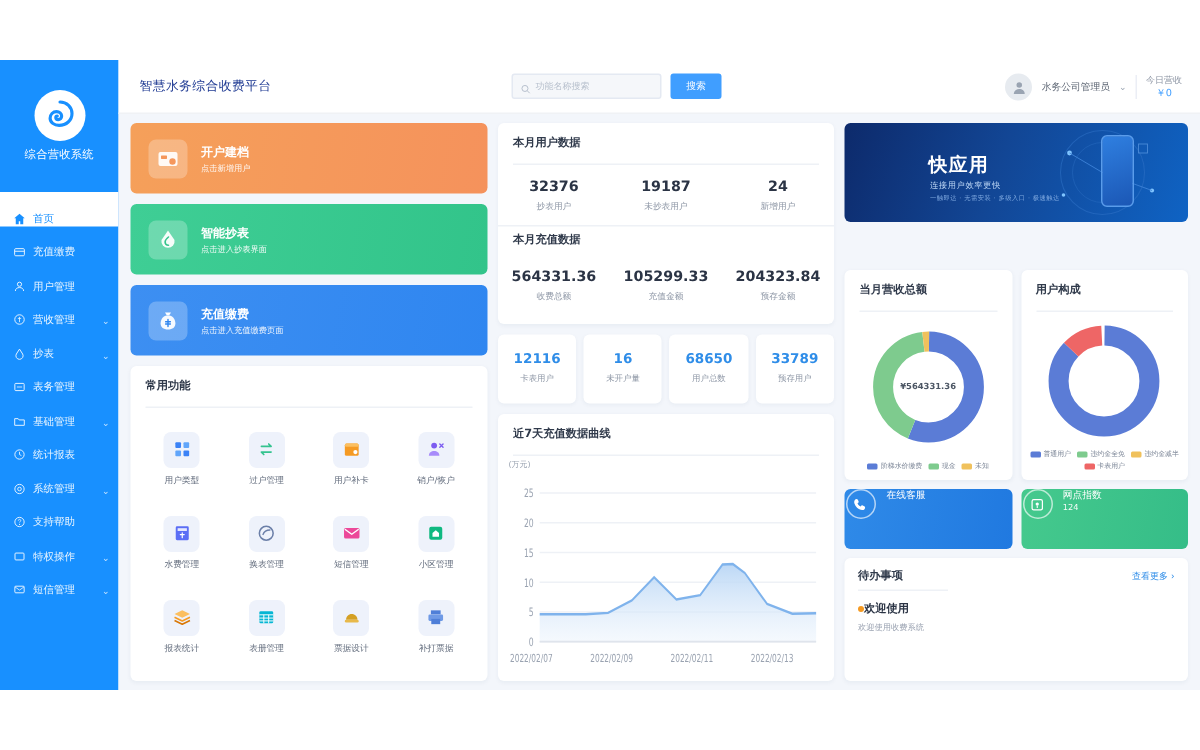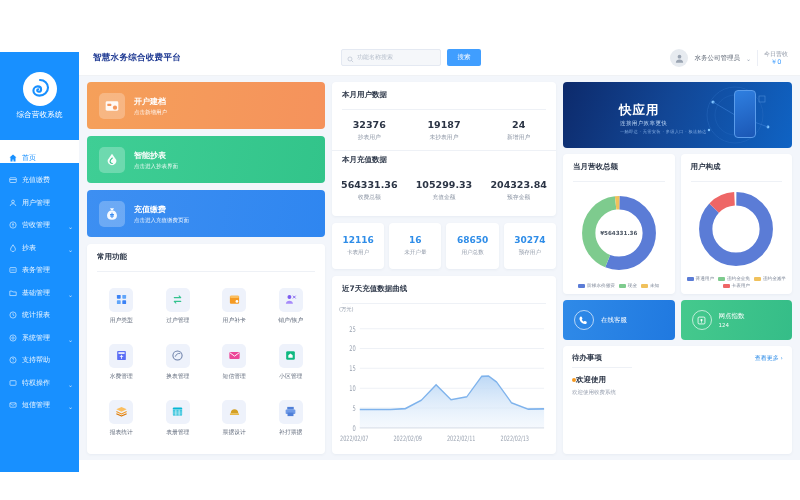--- a/index.html
+++ b/index.html
@@ -9,21 +9,21 @@
     background: #ffffff;
     overflow: hidden;
   }
   #app {
     position: relative;
     width: 800px; height: 500px;
     background: #ffffff;
   }
   
   .sidebar {
-    position: absolute; left: 0; top: 52px;
+    position: absolute; left: 0; top: 40px;
     width: 79px; height: 420px;
     background: #1890ff;
     display: flex; flex-direction: column;
     overflow: hidden;
   }
   .brand {
     height: 88px;
     display: flex; flex-direction: column;
     align-items: center; justify-content: center;
     gap: 4px;
@@ -61,21 +61,21 @@
   }
   
   .topbar {
     position: absolute; left: 79px; top: 40px;
     width: 721px; height: 36px;
     background: #ffffff;
     display: flex; align-items: center;
     border-bottom: 1px solid #f0f2f5;
   }
   .app-title {
-    margin-left: 14px; font-size: 8.5px; font-weight: bold;
+    margin-left: 14px; font-size: 8.5px; font-weight: normal;
     color: #1f3a93; letter-spacing: .3px; text-align: center;
   }
   .search-wrap {
     position: absolute; left: 262px; top: 9px;
     display: flex; align-items: center;
   }
   .search-box {
     width: 100px; height: 17px;
     background: #f5f7fa; border: 1px solid #e4e9f2;
     border-radius: 2px;
@@ -221,42 +221,42 @@
   .banner-tags {
     position: absolute; left: 57px; top: 47px;
     color: #7fa9e0; font-size: 4.2px; letter-spacing: .3px;
   }
   .phone {
     position: absolute; right: 36px; top: 8px;
     width: 22px; height: 48px; border-radius: 4px;
     background: linear-gradient(160deg,#2f7fe0,#1b57b5);
     border: 1px solid #5a9ceb;
   }
-  .donut-row { display: flex; gap: 6px; height: 140px; }
+  .donut-row { display: flex; gap: 6px; height: 140px; margin-top: 26px; }
   .donut-card {
     flex: 1; background: #fff; border-radius: 4px;
     box-shadow: 0 1px 3px rgba(25,50,100,.05);
     display: flex; flex-direction: column;
   }
   .donut-wrap { flex: 1; position: relative; display: flex; align-items: center; justify-content: center; }
   .donut-center {
     position: absolute; font-size: 5.6px; color: #4b5563; font-weight: bold;
   }
   .legend {
     display: flex; flex-wrap: wrap; gap: 2px 4px;
     padding: 0 6px 6px 6px; justify-content: center;
   }
   .lg { display: flex; align-items: center; gap: 2px; }
   .lg-sw { width: 7px; height: 4px; border-radius: 1px; }
   .lg-tx { font-size: 4.6px; color: #7b8596; white-space: nowrap; }
 
   .mini-row { display: flex; gap: 6px; height: 40px; }
   .mini {
     flex: 1; border-radius: 4px; color: #fff;
-    display: flex; align-items: center; gap: 7px; padding-left: 11px;
+    display: flex; align-items: flex-start; gap: 7px; padding-left: 1px;
     cursor: pointer;
   }
   .mini.blue  { background: linear-gradient(100deg,#2f8ae8,#2079e0); }
   .mini.green { background: linear-gradient(100deg,#45c98d,#35bd88); }
   .mini-ico {
     width: 20px; height: 20px; border-radius: 50%;
     border: 1px solid rgba(255,255,255,.65);
     display: flex; align-items: center; justify-content: center;
     flex: 0 0 20px;
   }
@@ -665,21 +665,21 @@
         </div>
         <div class="kpi">
           <div class="kpi-num">16</div>
           <div class="kpi-lab">未开户量</div>
         </div>
         <div class="kpi">
           <div class="kpi-num">68650</div>
           <div class="kpi-lab">用户总数</div>
         </div>
         <div class="kpi">
-          <div class="kpi-num">30274</div>
+          <div class="kpi-num">33789</div>
           <div class="kpi-lab">预存用户</div>
         </div>
       </div>
 
       <div class="card chart-card">
         <div class="card-head">近7天充值数据曲线</div>
         <div class="chart-body">
           <div class="y-unit">(万元)</div>
           <svg viewBox="0 0 212 96" width="100%" height="100%" preserveAspectRatio="none">
             <defs>

